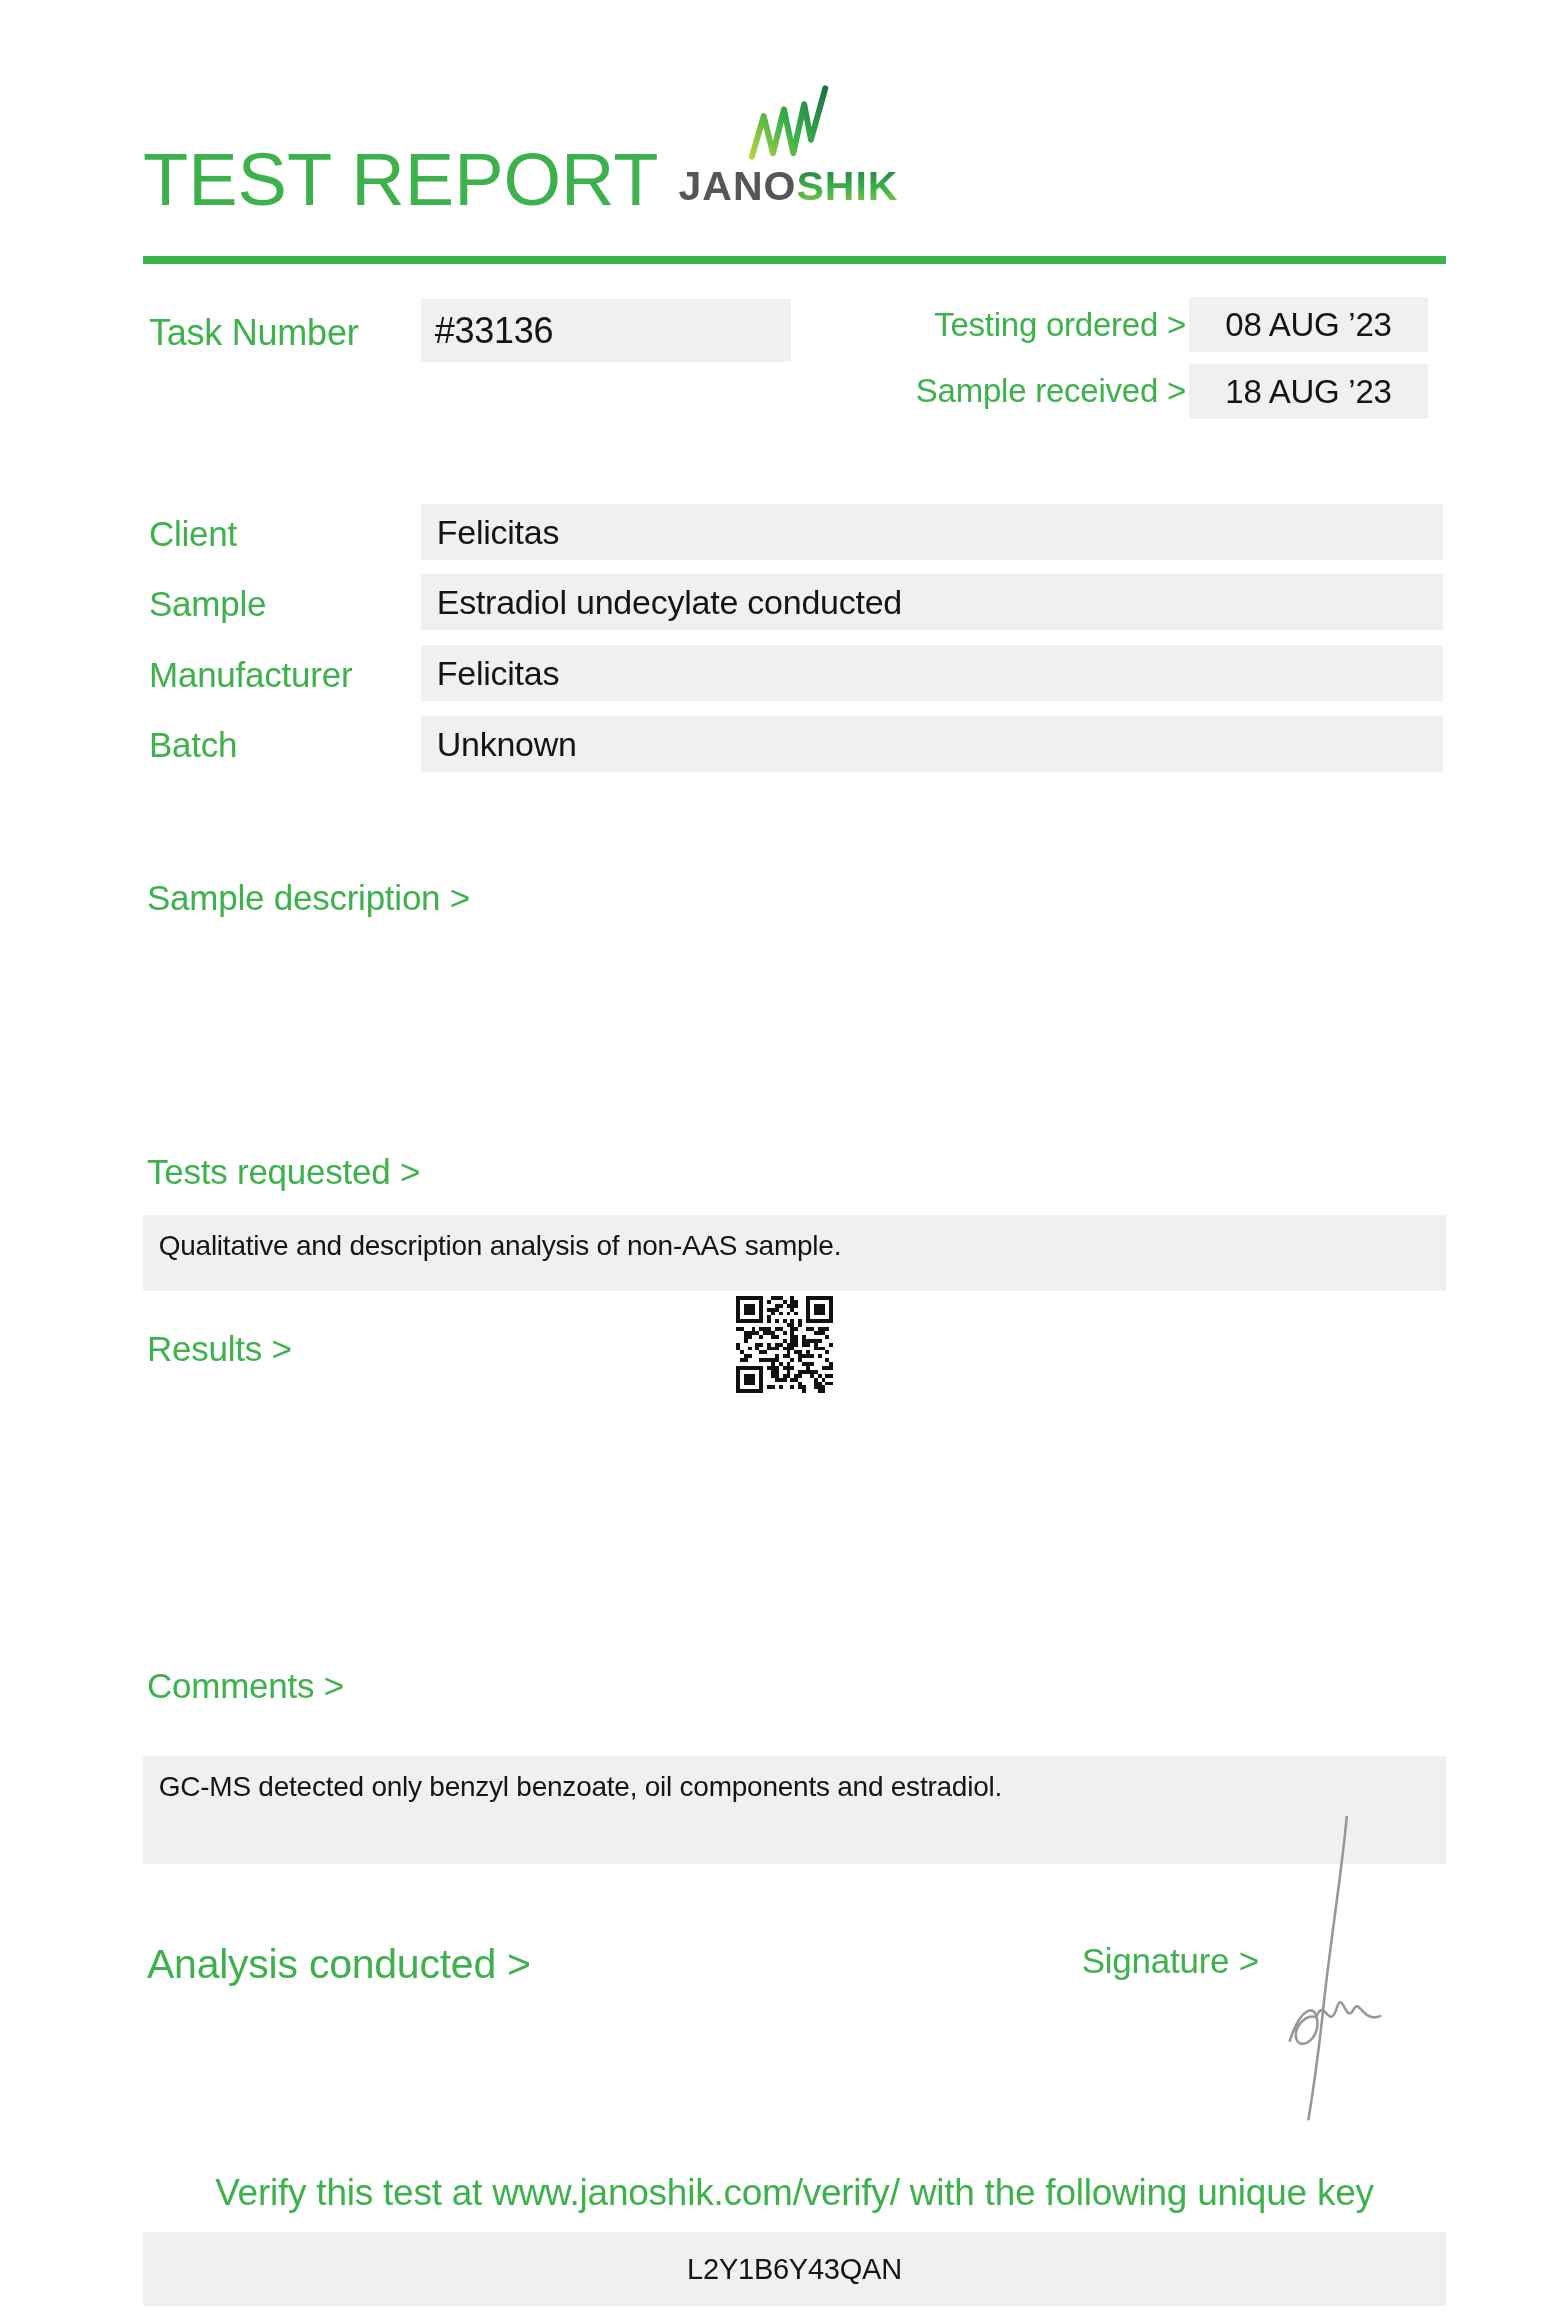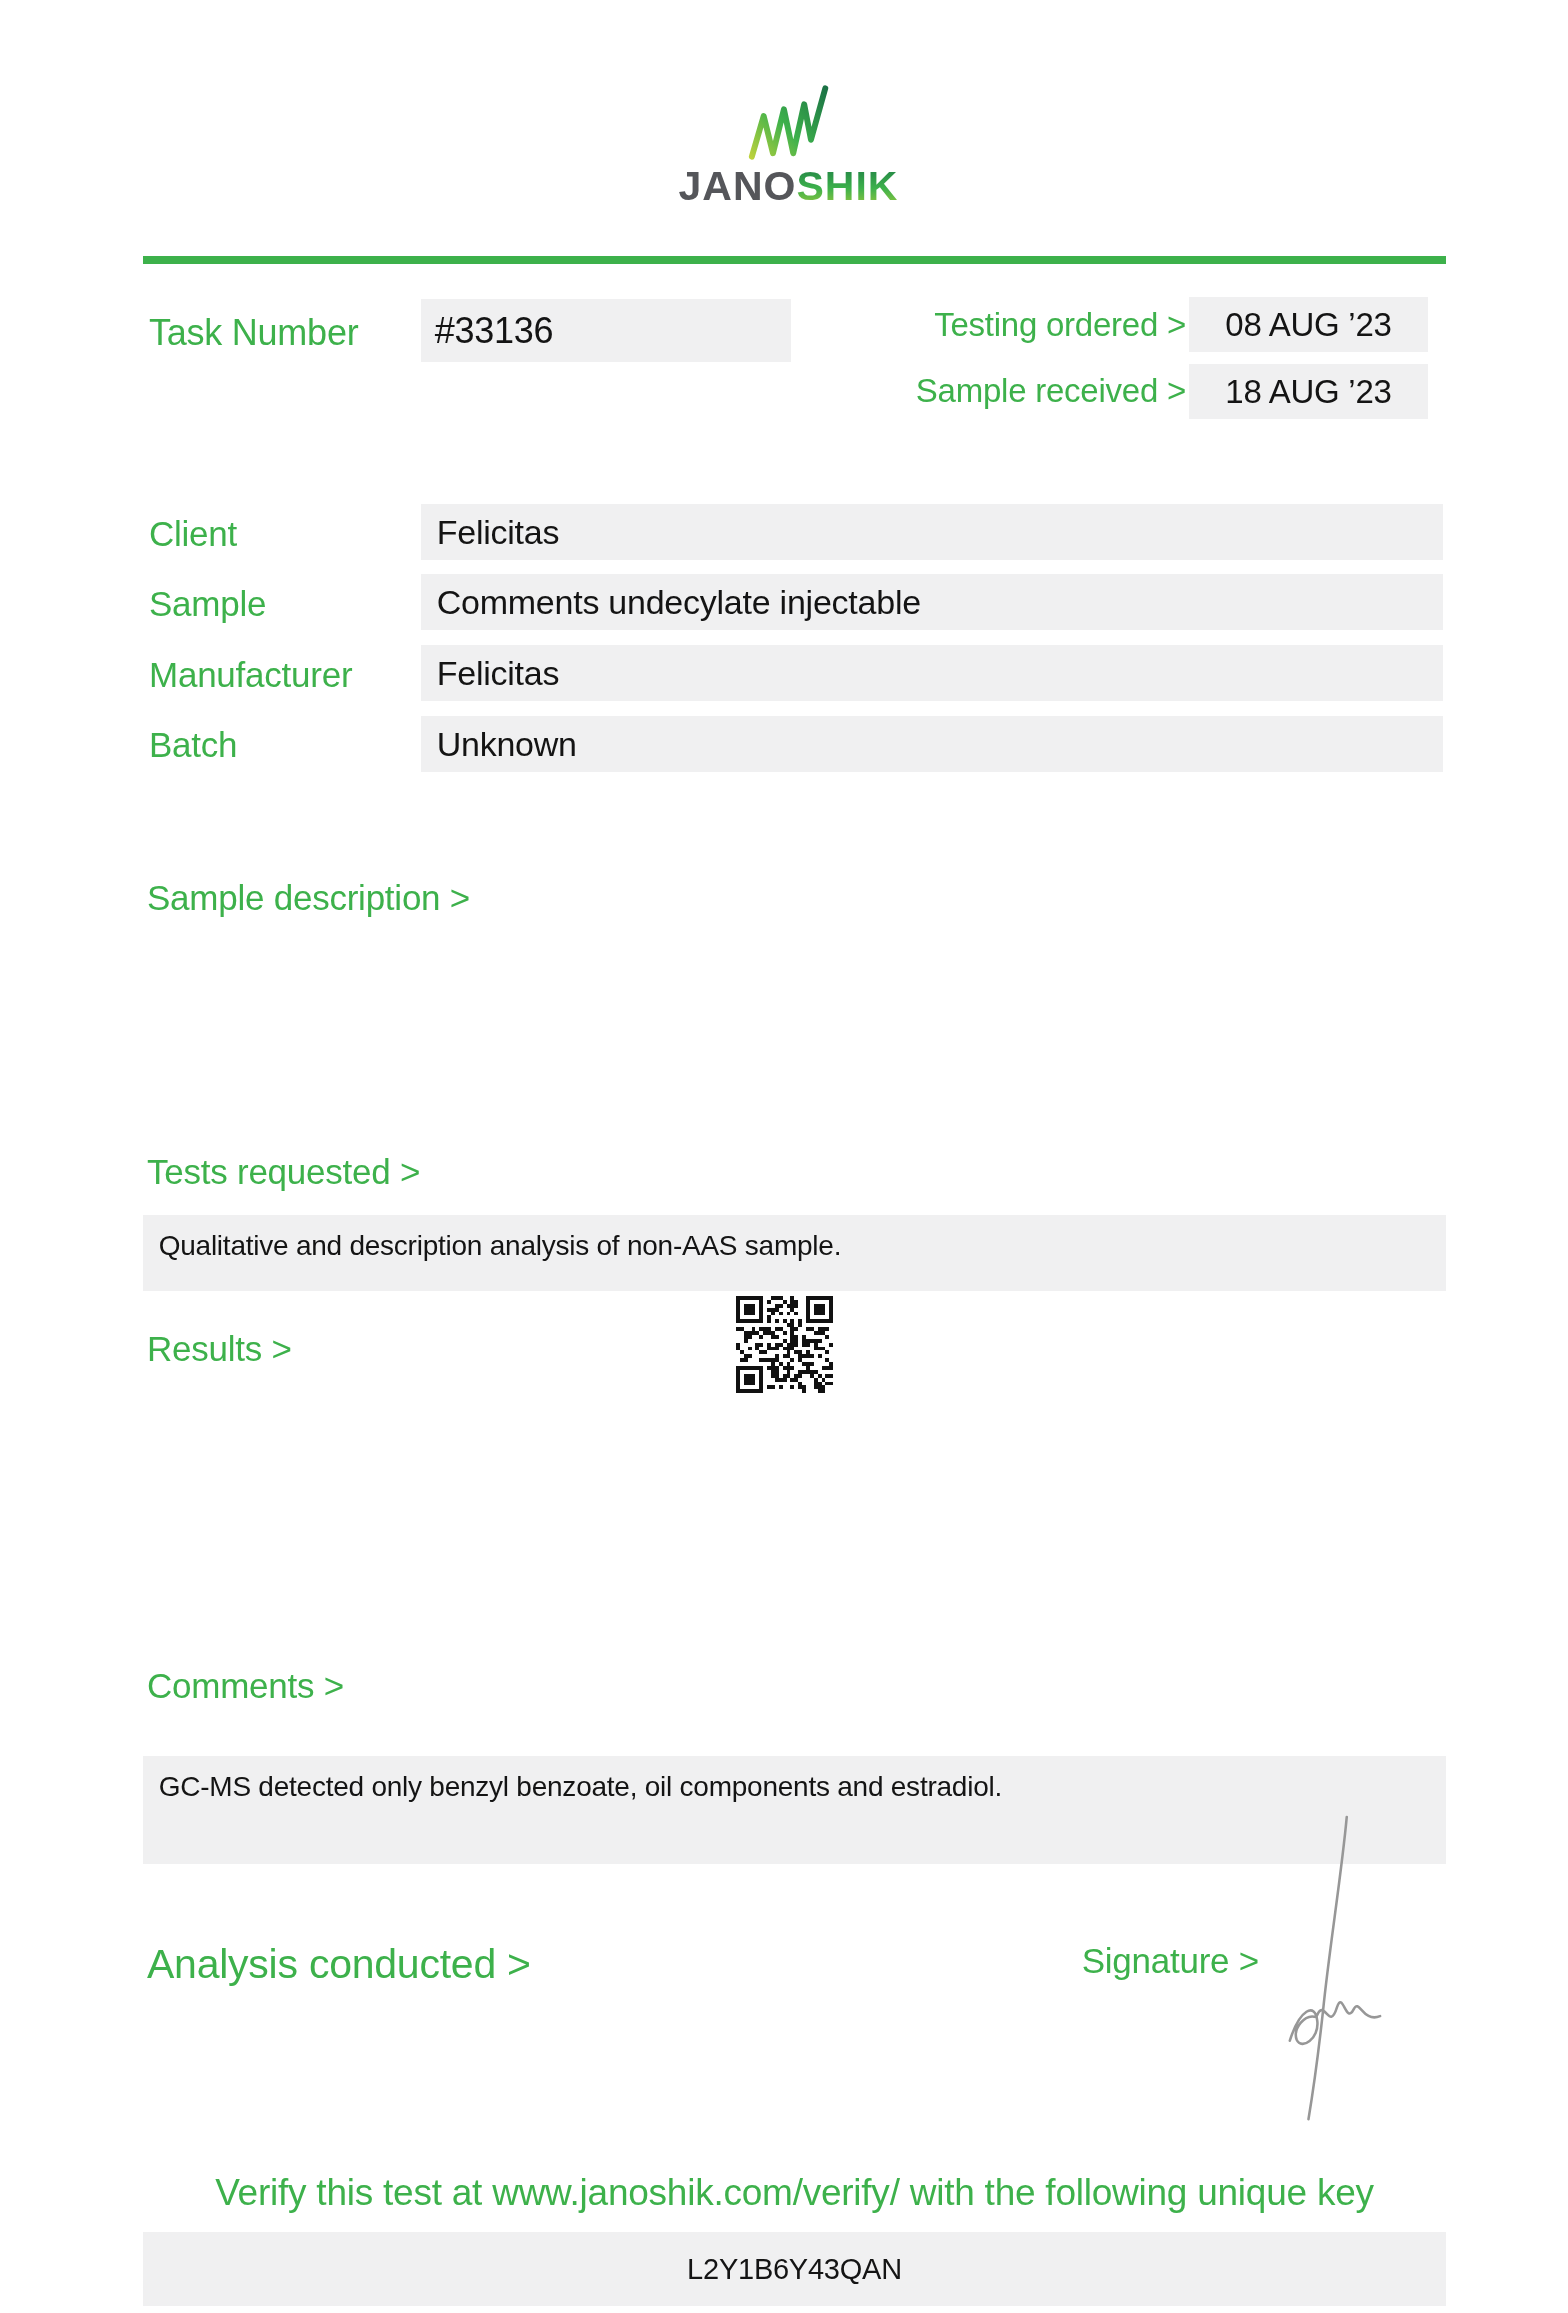--- a/index.html
+++ b/index.html
@@ -59,20 +59,21 @@
   .signature-image{position:absolute;left:1272px;top:1813px;}
 
   .verify-text{position:absolute;left:143px;top:2172px;width:1303px;text-align:center;font-size:37px;color:var(--green);white-space:nowrap;}
   .key-box{position:absolute;left:143px;top:2232px;width:1303px;height:74px;background:var(--gray-box);font-size:29px;line-height:74px;text-align:center;color:var(--ink);}
 </style>
 </head>
 <body>
 
 <div class="page">
 
+  <div class="report-title">TEST REPORT</div>
 
   <div class="logo">
     <span>
       <svg width="94" height="76" viewBox="0 0 100 90">
         <defs>
           <linearGradient id="lg" gradientUnits="userSpaceOnUse" x1="0" y1="90" x2="100" y2="0">
             <stop offset="0" stop-color="#c9d53b"></stop>
             <stop offset="0.45" stop-color="#3db14b"></stop>
             <stop offset="1" stop-color="#176b45"></stop>
           </linearGradient>
@@ -92,21 +93,21 @@
   <div class="task-box">#33136</div>
 
   <div class="date-label r1">Testing ordered &gt;</div>
   <div class="date-box r1">08 AUG ’23</div>
   <div class="date-label r2">Sample received &gt;</div>
   <div class="date-box r2">18 AUG ’23</div>
 
   <div class="info-label" style="top:514px">Client</div>
   <div class="info-box" style="top:504px">Felicitas</div>
   <div class="info-label" style="top:584px">Sample</div>
-  <div class="info-box" style="top:574px">Comments undecylate injectable</div>
+  <div class="info-box" style="top:574px">Estradiol undecylate conducted</div>
   <div class="info-label" style="top:655px">Manufacturer</div>
   <div class="info-box" style="top:645px">Felicitas</div>
   <div class="info-label" style="top:725px">Batch</div>
   <div class="info-box" style="top:716px">Unknown</div>
 
   <div class="section-heading" style="top:878px">Sample description &gt;</div>
 
   <div class="section-heading" style="top:1152px">Tests requested &gt;</div>
   <div class="section-box" style="top:1215px;height:76px">Qualitative and description analysis of non-AAS sample.</div>
 

